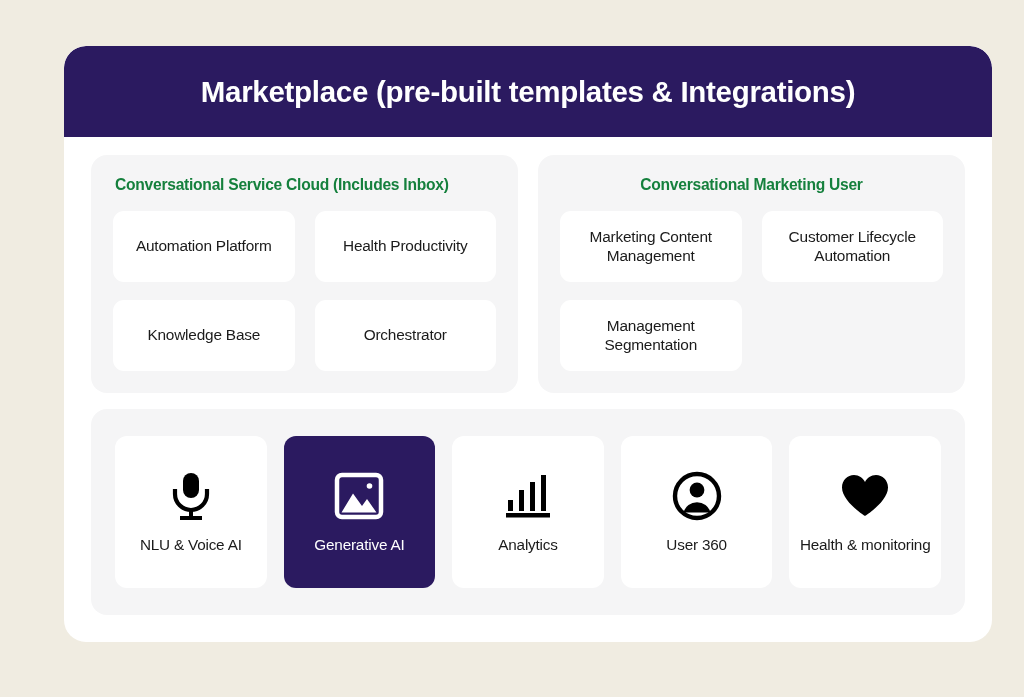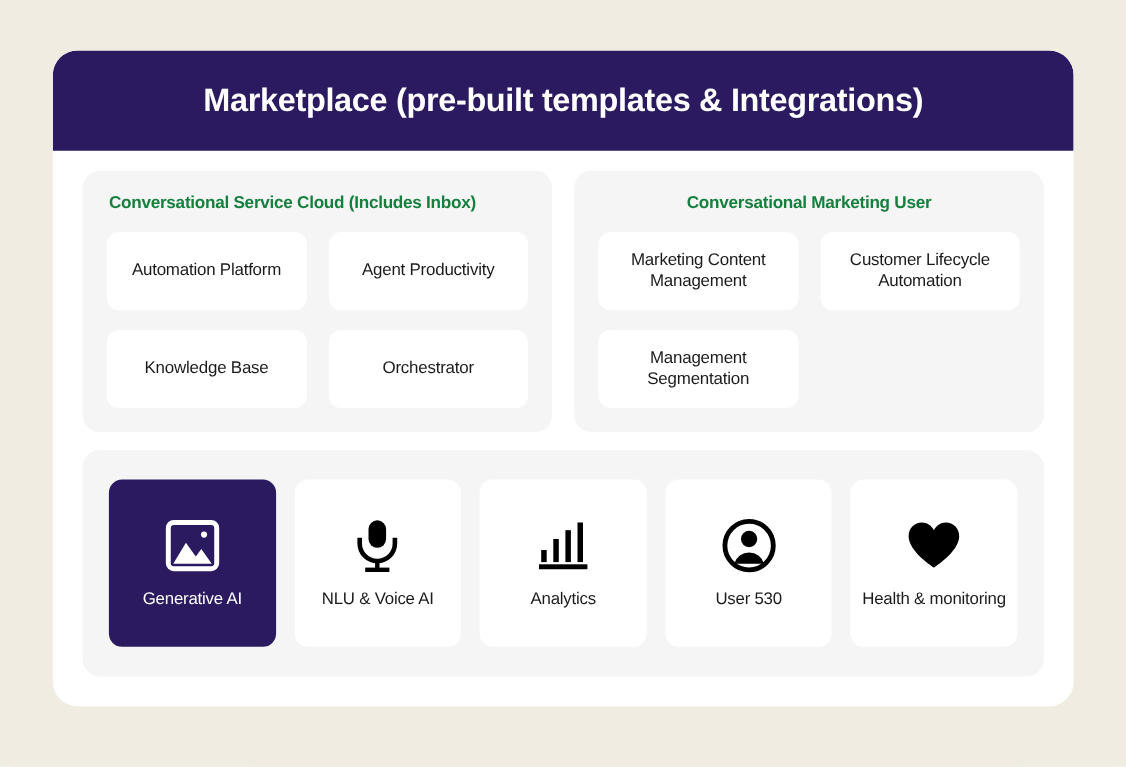--- a/index.html
+++ b/index.html
@@ -21,21 +21,21 @@
     position: absolute;
     inset: 0;
     background: #f0ece1;
     border-radius: 14px;
     overflow: hidden;
   }
 
   
   .main-card {
     position: absolute;
-    left: 48px;
+    left: 64px;
     top: 46px;
     width: 928px;
     height: 596px;
     background: #ffffff;
     border-radius: 22px;
     overflow: hidden;
     display: flex;
     flex-direction: column;
   }
 
@@ -181,61 +181,61 @@
     </div>
 
     <div class="card-body">
 
       <div class="cloud-row">
 
         <div class="cloud-panel">
           <div class="panel-heading left-align">Conversational Service Cloud (Includes Inbox)</div>
           <div class="tile-grid">
             <div class="tile">Automation Platform</div>
-            <div class="tile">Agent Productivity</div>
+            <div class="tile">Health Productivity</div>
             <div class="tile">Knowledge Base</div>
             <div class="tile">Orchestrator</div>
           </div>
         </div>
 
         <div class="cloud-panel">
           <div class="panel-heading">Conversational Marketing User</div>
           <div class="tile-grid">
             <div class="tile">Marketing Content Management</div>
             <div class="tile">Customer Lifecycle Automation</div>
             <div class="tile">Management Segmentation</div>
           </div>
         </div>
 
       </div>
 
       <div class="capability-panel">
         <div class="capability-row">
 
-          <div class="capability-card active">
-            <span class="cap-icon">
-              <svg width="50" height="50" viewBox="0 0 50 50" fill="none">
-                <rect x="3" y="4" width="44" height="42" rx="5" stroke="#fff" stroke-width="4.5" fill="none"></rect>
-                <circle cx="35.5" cy="15" r="2.8" fill="#fff"></circle>
-                <path d="M7.5 41.5 L19 22.5 L28 35 L33 28 L42.5 41.5 Z" fill="#fff"></path>
-              </svg>
-            </span>
-            <span class="cap-label">Generative AI</span>
-          </div>
-
           <div class="capability-card">
             <span class="cap-icon">
               <svg width="46" height="50" viewBox="0 0 46 50" fill="none">
                 <rect x="15" y="2" width="16" height="25" rx="8" fill="#000"></rect>
                 <path d="M7 20 v3 a16 16 0 0 0 32 0 v-3" stroke="#000" stroke-width="4.2" fill="none" stroke-linecap="square"></path>
                 <rect x="21" y="38" width="4" height="8" fill="#000"></rect>
                 <rect x="12" y="45" width="22" height="4" fill="#000"></rect>
               </svg>
             </span>
             <span class="cap-label">NLU &amp; Voice AI</span>
+          </div>
+
+          <div class="capability-card active">
+            <span class="cap-icon">
+              <svg width="50" height="50" viewBox="0 0 50 50" fill="none">
+                <rect x="3" y="4" width="44" height="42" rx="5" stroke="#fff" stroke-width="4.5" fill="none"></rect>
+                <circle cx="35.5" cy="15" r="2.8" fill="#fff"></circle>
+                <path d="M7.5 41.5 L19 22.5 L28 35 L33 28 L42.5 41.5 Z" fill="#fff"></path>
+              </svg>
+            </span>
+            <span class="cap-label">Generative AI</span>
           </div>
 
           <div class="capability-card">
             <span class="cap-icon">
               <svg width="50" height="48" viewBox="0 0 50 48" fill="none">
                 <rect x="5" y="28" width="5" height="11" fill="#000"></rect>
                 <rect x="16" y="18" width="5" height="21" fill="#000"></rect>
                 <rect x="27" y="10" width="5" height="29" fill="#000"></rect>
                 <rect x="38" y="3" width="5" height="36" fill="#000"></rect>
                 <rect x="3" y="41" width="44" height="4.5" fill="#000"></rect>
@@ -245,21 +245,21 @@
           </div>
 
           <div class="capability-card">
             <span class="cap-icon">
               <svg width="50" height="50" viewBox="0 0 50 50" fill="none">
                 <circle cx="25" cy="25" r="22" stroke="#000" stroke-width="4.4" fill="none"></circle>
                 <circle cx="25" cy="19" r="7.4" fill="#000"></circle>
                 <path d="M11.5 41.5 a14 14 0 0 1 27 0 Z" fill="#000"></path>
               </svg>
             </span>
-            <span class="cap-label">User 530</span>
+            <span class="cap-label">User 360</span>
           </div>
 
           <div class="capability-card">
             <span class="cap-icon">
               <svg width="50" height="46" viewBox="0 0 50 46" fill="none">
                 <path d="M25 43 C25 43 2 28.5 2 14.5 C2 7 7.6 2 14 2 C19 2 23 5 25 9 C27 5 31 2 36 2 C42.4 2 48 7 48 14.5 C48 28.5 25 43 25 43 Z" fill="#000"></path>
               </svg>
             </span>
             <span class="cap-label">Health &amp; monitoring</span>
           </div>

